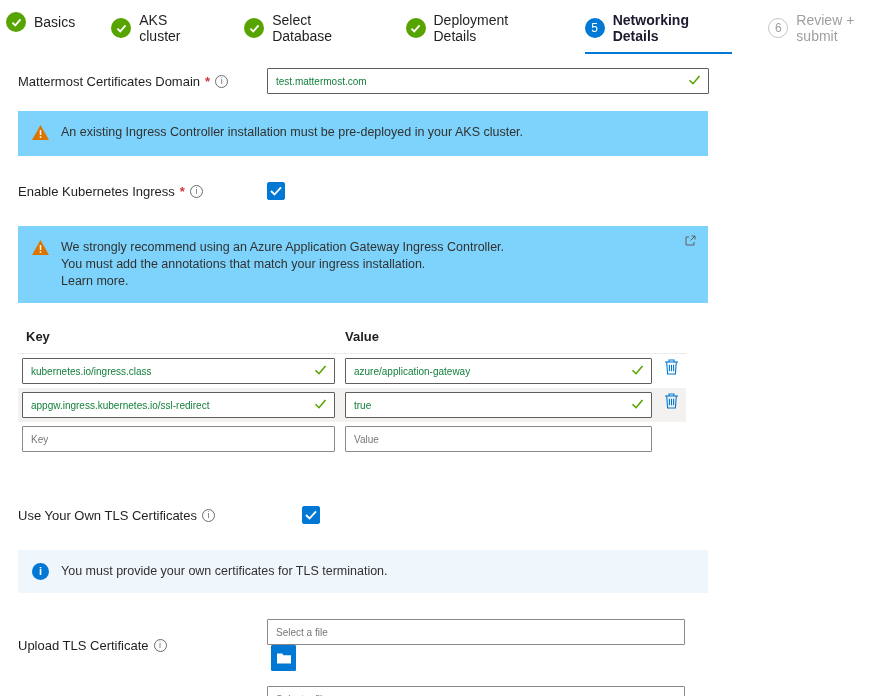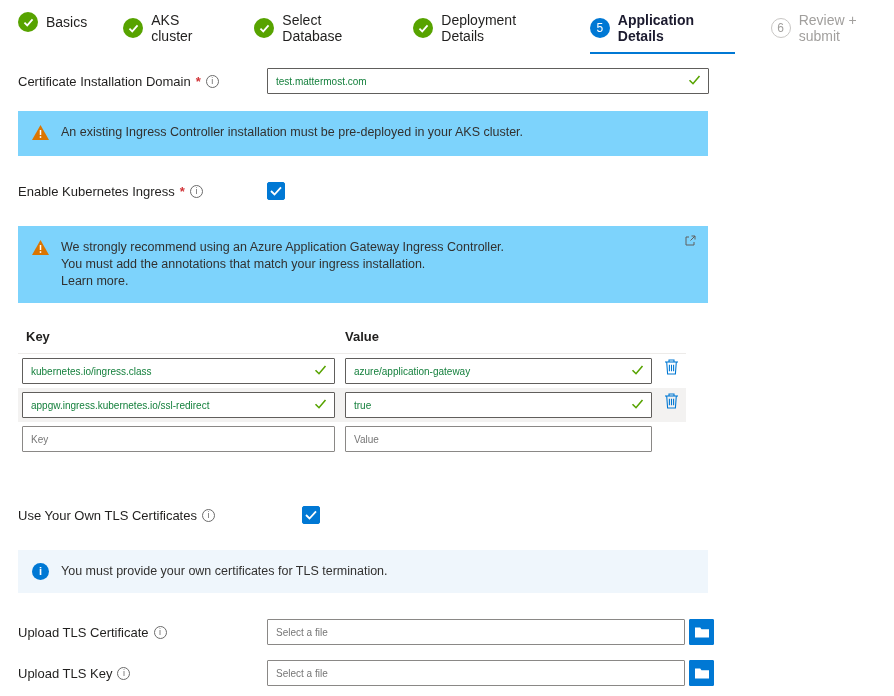--- a/index.html
+++ b/index.html
@@ -6,21 +6,21 @@
   html, body { width: 894px; height: 696px; }
   body {
     font-family: "Liberation Sans", sans-serif;
     font-size: 13px;
     color: #201f1e;
     background: #ffffff;
     overflow: hidden;
   }
 
   
-  .tabs { display: flex; align-items: flex-start; gap: 36px; padding: 12px 0 0 18px; }
+  .tabs { display: flex; align-items: flex-start; gap: 36px; padding: 12px 0 0 6px; }
   .tab { display: flex; align-items: center; gap: 8px; padding-bottom: 8px; cursor: pointer; font-size: 14px; }
   .tab.active { border-bottom: 2px solid #0078d4; }
   .tab.active .tab-label { font-weight: 700; color: #1b1a2e; }
   .tab.upcoming .tab-label { color: #a19f9d; }
   .circle {
     width: 20px; height: 20px; border-radius: 50%;
     display: inline-flex; align-items: center; justify-content: center;
     font-size: 12px; flex-shrink: 0;
   }
   .circle.done { background: #57a300; }
@@ -78,21 +78,21 @@
   .anno { margin: 26px 0 0 18px; width: 668px; }
   .anno-head { display: flex; padding: 0 0 9px 8px; font-weight: 700; border-bottom: 1px solid #edebe9; }
   .anno-h.key { width: 319px; }
   .anno-row { display: flex; padding: 4px 0 4px 4px; }
   .anno-row.hl { background: #f3f2f1; }
   .key-in { width: 313px; margin-right: 10px; }
   .val-in { width: 307px; }
   .trash { margin-left: 12px; cursor: pointer; display: inline-flex; }
 
   
-  .file-wrap { display: flex; align-items: flex-start; }
+  .file-wrap { display: flex; align-items: flex-start; flex-direction: column; }
   .file-wrap input { width: 418px; border-color: #8a8886; }
   .browse {
     width: 25px; height: 26px; margin-left: 4px; background: #0078d4;
     border: 1px solid #0078d4; border-radius: 1px; cursor: pointer;
     display: inline-flex; align-items: center; justify-content: center;
   }
 
   
   .mt14 { margin-top: 14px; } .mt17 { margin-top: 17px; } .mt26 { margin-top: 26px; }
   .mt50 { margin-top: 50px; gap: 35px; } .mt15 { margin-top: 15px; }
@@ -128,33 +128,33 @@
   <div class="tab done">
     <span class="circle done">
       <svg width="11" height="9" viewBox="0 0 12 10">
           <path d="M1.5 5.2 L4.6 8.2 L10.5 1.6" fill="none" stroke="#fff" stroke-width="2"></path>
         </svg>
     </span>
     <span class="tab-label">Deployment Details</span>
   </div>
   <div class="tab active">
     <span class="circle active">5</span>
-    <span class="tab-label">Application Details</span>
+    <span class="tab-label">Networking Details</span>
   </div>
   <div class="tab upcoming">
     <span class="circle upcoming">6</span>
     <span class="tab-label">Review + submit</span>
   </div>
 </div>
 
 <div>
 
   <div class="frow mt14">
     <span class="flabel">
-      <span>Certificate Installation Domain</span>
+      <span>Mattermost Certificates Domain</span>
       <span class="req">*</span>
       <i class="iico">i</i>
     </span>
     <span class="vin" style="width:442px">
       <input type="text" value="test.mattermost.com" style="">
       <span class="okmark">
         <svg width="13" height="11" viewBox="0 0 13 11">
             <path d="M1.5 5.8 L5 9.2 L11.5 1.5" fill="none" stroke="#57a300" stroke-width="1.6"></path>
           </svg>
       </span>

